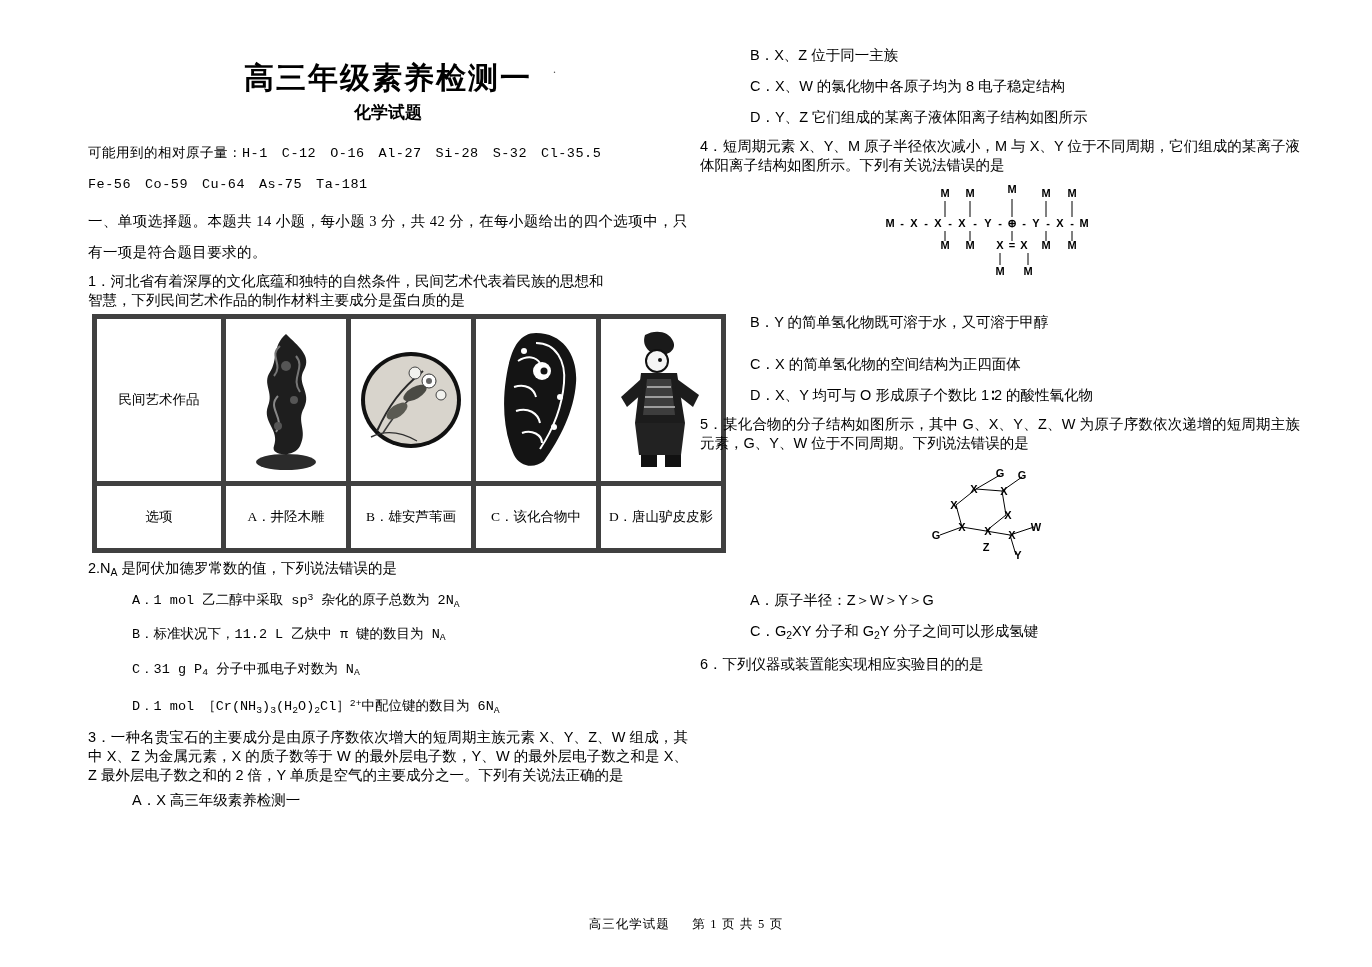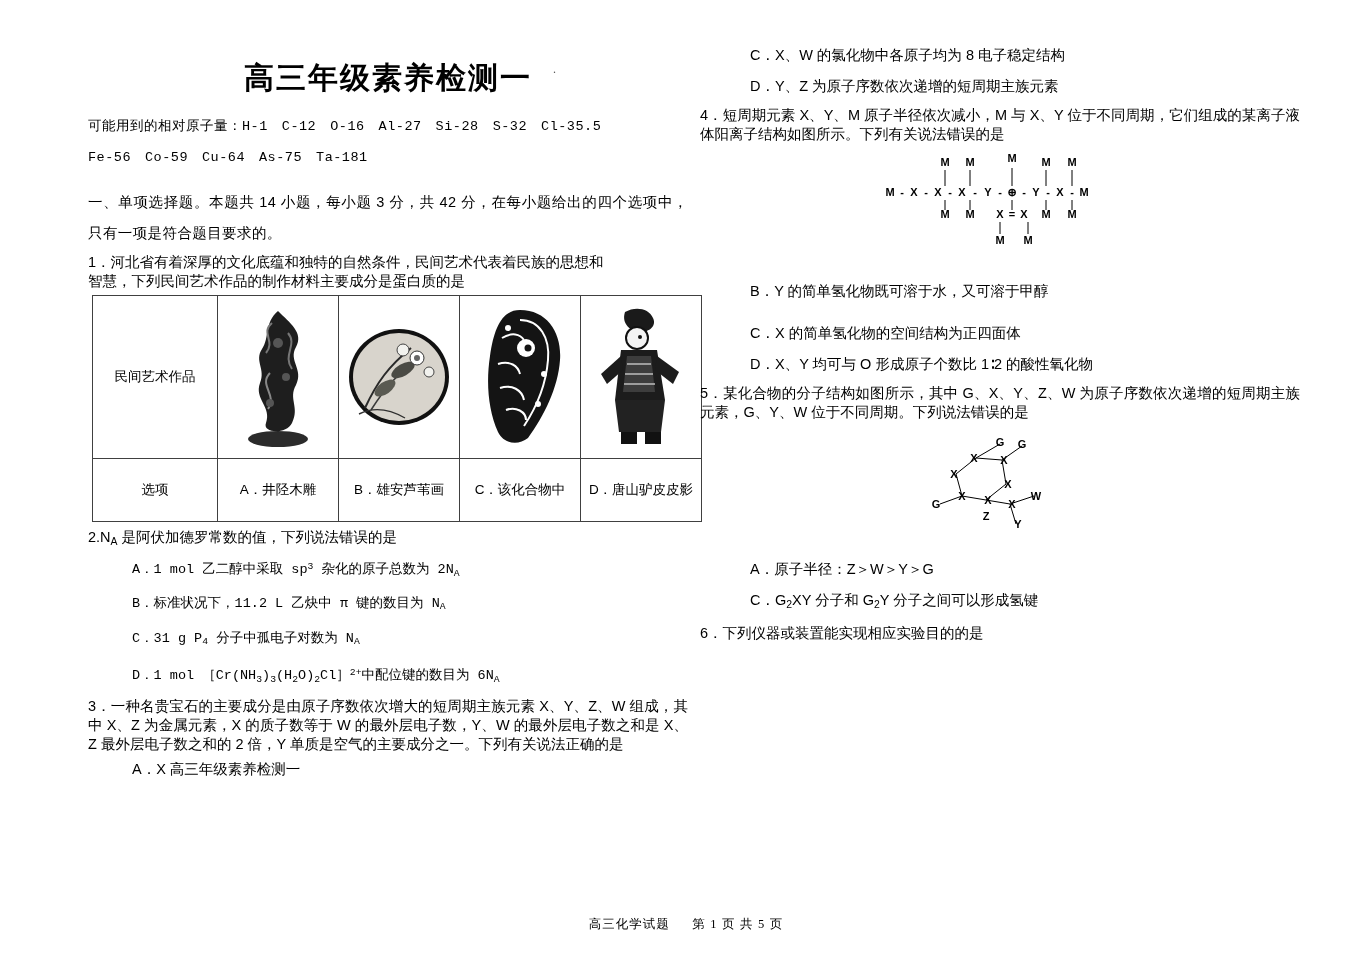--- a/index.html
+++ b/index.html
@@ -67,25 +67,25 @@
   sub{font-size:72%;vertical-align:-0.25em;}
   sup{font-size:72%;vertical-align:0.45em;}
 
   table.art{
     border-collapse:collapse;
     width:585px;
     margin:4px 0 6px 4px;
     table-layout:fixed;
   }
   table.art td{
-    border:1px solid #404040;
+    border:5px solid #404040;
     text-align:center;
     vertical-align:middle;
     font-size:13.5px;
-    font-family:Liberation Sans, sans-serif;
+    font-family:Liberation Serif, serif;
     padding:2px;
   }
   .art-row1 td{height:158px;}
   .art-row2 td{height:58px;}
   .c0{width:120px;}
   .c1,.c2,.c3,.c4{width:116px;}
 
   
   .artbox{
     width:100%;height:150px;
@@ -118,25 +118,26 @@
 </head>
 <body>
 
 <div class="page">
 
   <div class="dotmark">.</div>
 
   <div class="col col-left">
 
     <div class="title">高三年级素养检测一</div>
+    <div class="subtitle">化学试题</div>
 
     <div class="line mono" style="margin-top:12px;">可能用到的相对原子量：H-1　C-12　O-16　Al-27　Si-28　S-32　Cl-35.5</div>
     <div class="line mono">Fe-56　Co-59　Cu-64　As-75　Ta-181</div>
 
-    <div class="line" style="margin-top:14px;text-align:justify;">一、单项选择题。本题共 14 小题，每小题 3 分，共 42 分，在每小题给出的四个选项中，只有一项是符合题目要求的。</div>
+    <div class="line" style="margin-top:6px;text-align:justify;font-family:Liberation Serif, serif;">一、单项选择题。本题共 14 小题，每小题 3 分，共 42 分，在每小题给出的四个选项中，只有一项是符合题目要求的。</div>
 
     <div class="q" style="margin-top:4px;">1．河北省有着深厚的文化底蕴和独特的自然条件，民间艺术代表着民族的思想和</div>
     <div class="q">智慧，下列民间艺术作品的制作材料主要成分是蛋白质的是</div>
 
     <table class="art">
       <tbody>
           <tr class="art-row1">
         <td class="c0">民间艺术作品</td>
         <td class="c1">
           <div class="artbox">
@@ -223,22 +224,23 @@
     <div class="opt opt-mono">B．标准状况下，11.2 L 乙炔中 π 键的数目为 N<sub>A</sub></div>
     <div class="opt opt-mono">C．31 g P<sub>4</sub> 分子中孤电子对数为 N<sub>A</sub></div>
     <div class="opt opt-mono">D．1 mol ［Cr(NH<sub>3</sub>)<sub>3</sub>(H<sub>2</sub>O)<sub>2</sub>Cl］<sup>2+</sup>中配位键的数目为 6N<sub>A</sub></div>
 
     <div class="q" style="text-align:justify;margin-top:2px;">3．一种名贵宝石的主要成分是由原子序数依次增大的短周期主族元素 X、Y、Z、W 组成，其中 X、Z 为金属元素，X 的质子数等于 W 的最外层电子数，Y、W 的最外层电子数之和是 X、Z 最外层电子数之和的 2 倍，Y 单质是空气的主要成分之一。下列有关说法正确的是</div>
     <div class="opt">A．X 高三年级素养检测一</div>
   </div>
 
   <div class="col col-right">
 
+    <div class="opt" style="padding-left:50px;">B．X、Z 位于同一主族</div>
     <div class="opt" style="padding-left:50px;">C．X、W 的氯化物中各原子均为 8 电子稳定结构</div>
-    <div class="opt" style="padding-left:50px;">D．Y、Z 为原子序数依次递增的短周期主族元素</div>
+    <div class="opt" style="padding-left:50px;">D．Y、Z 它们组成的某离子液体阳离子结构如图所示</div>
 
     <div class="q" style="text-align:justify;margin-top:4px;">4．短周期元素 X、Y、M 原子半径依次减小，M 与 X、Y 位于不同周期，它们组成的某离子液体阳离子结构如图所示。下列有关说法错误的是</div>
 
     <div class="fig">
       <svg width="300" height="110" viewBox="0 0 300 110">
         <g font-family="Liberation Sans, sans-serif" font-size="11" font-weight="bold" text-anchor="middle">
 
           <text x="95" y="14">M</text>
             <text x="120" y="14">M</text>
           <text x="162" y="10">M</text>

